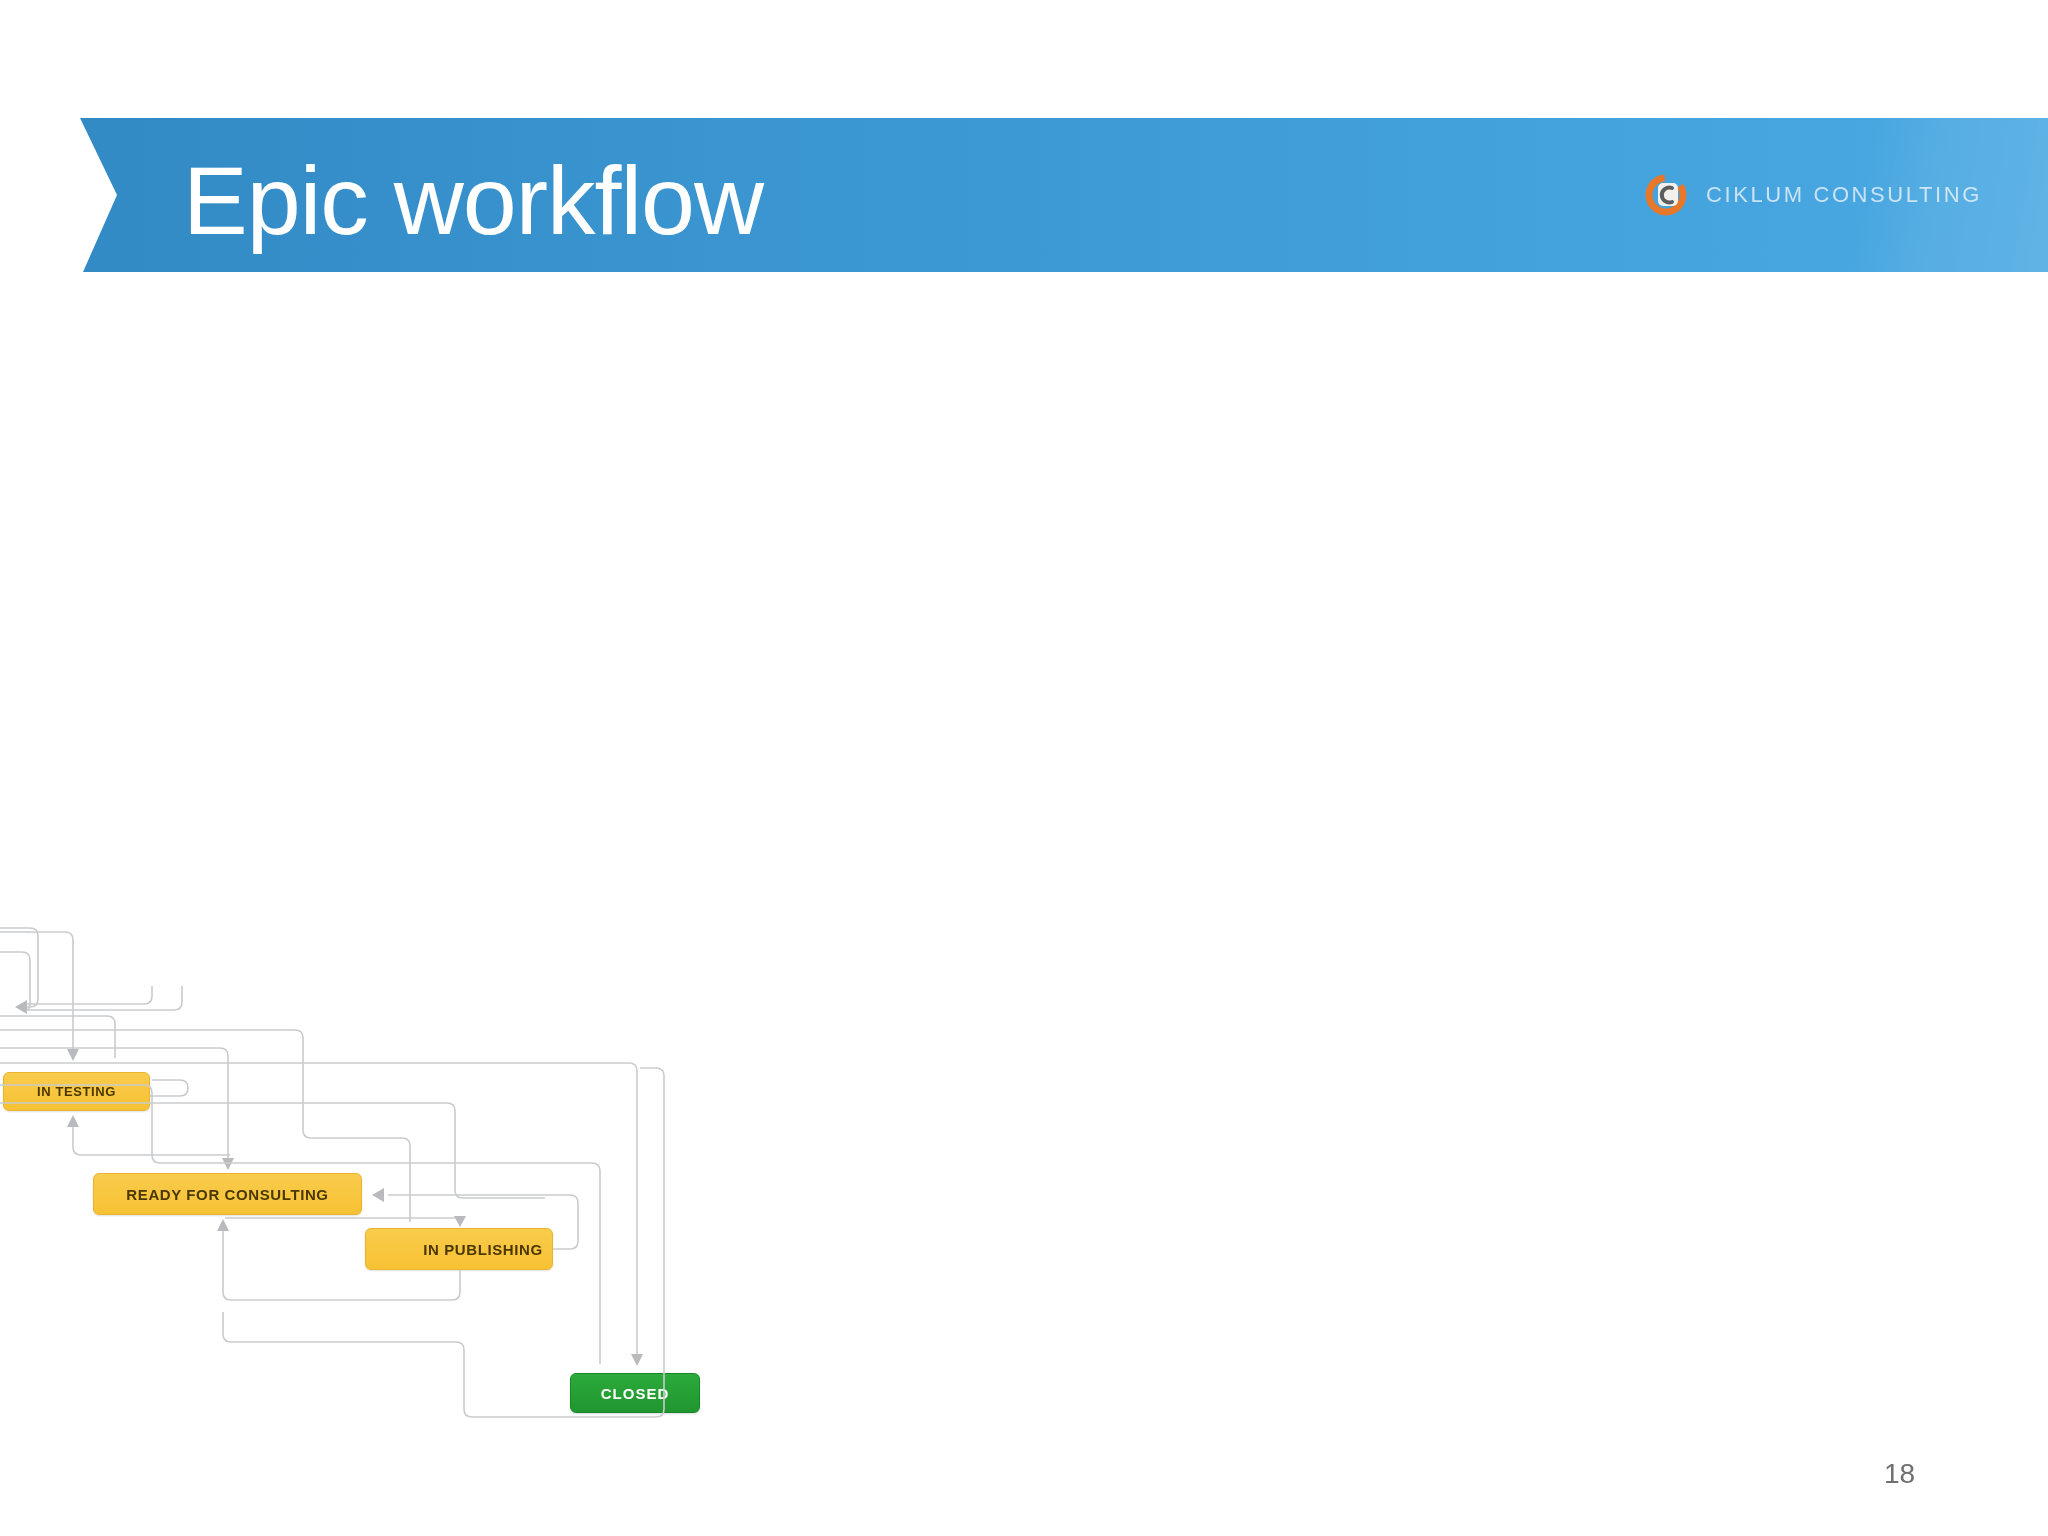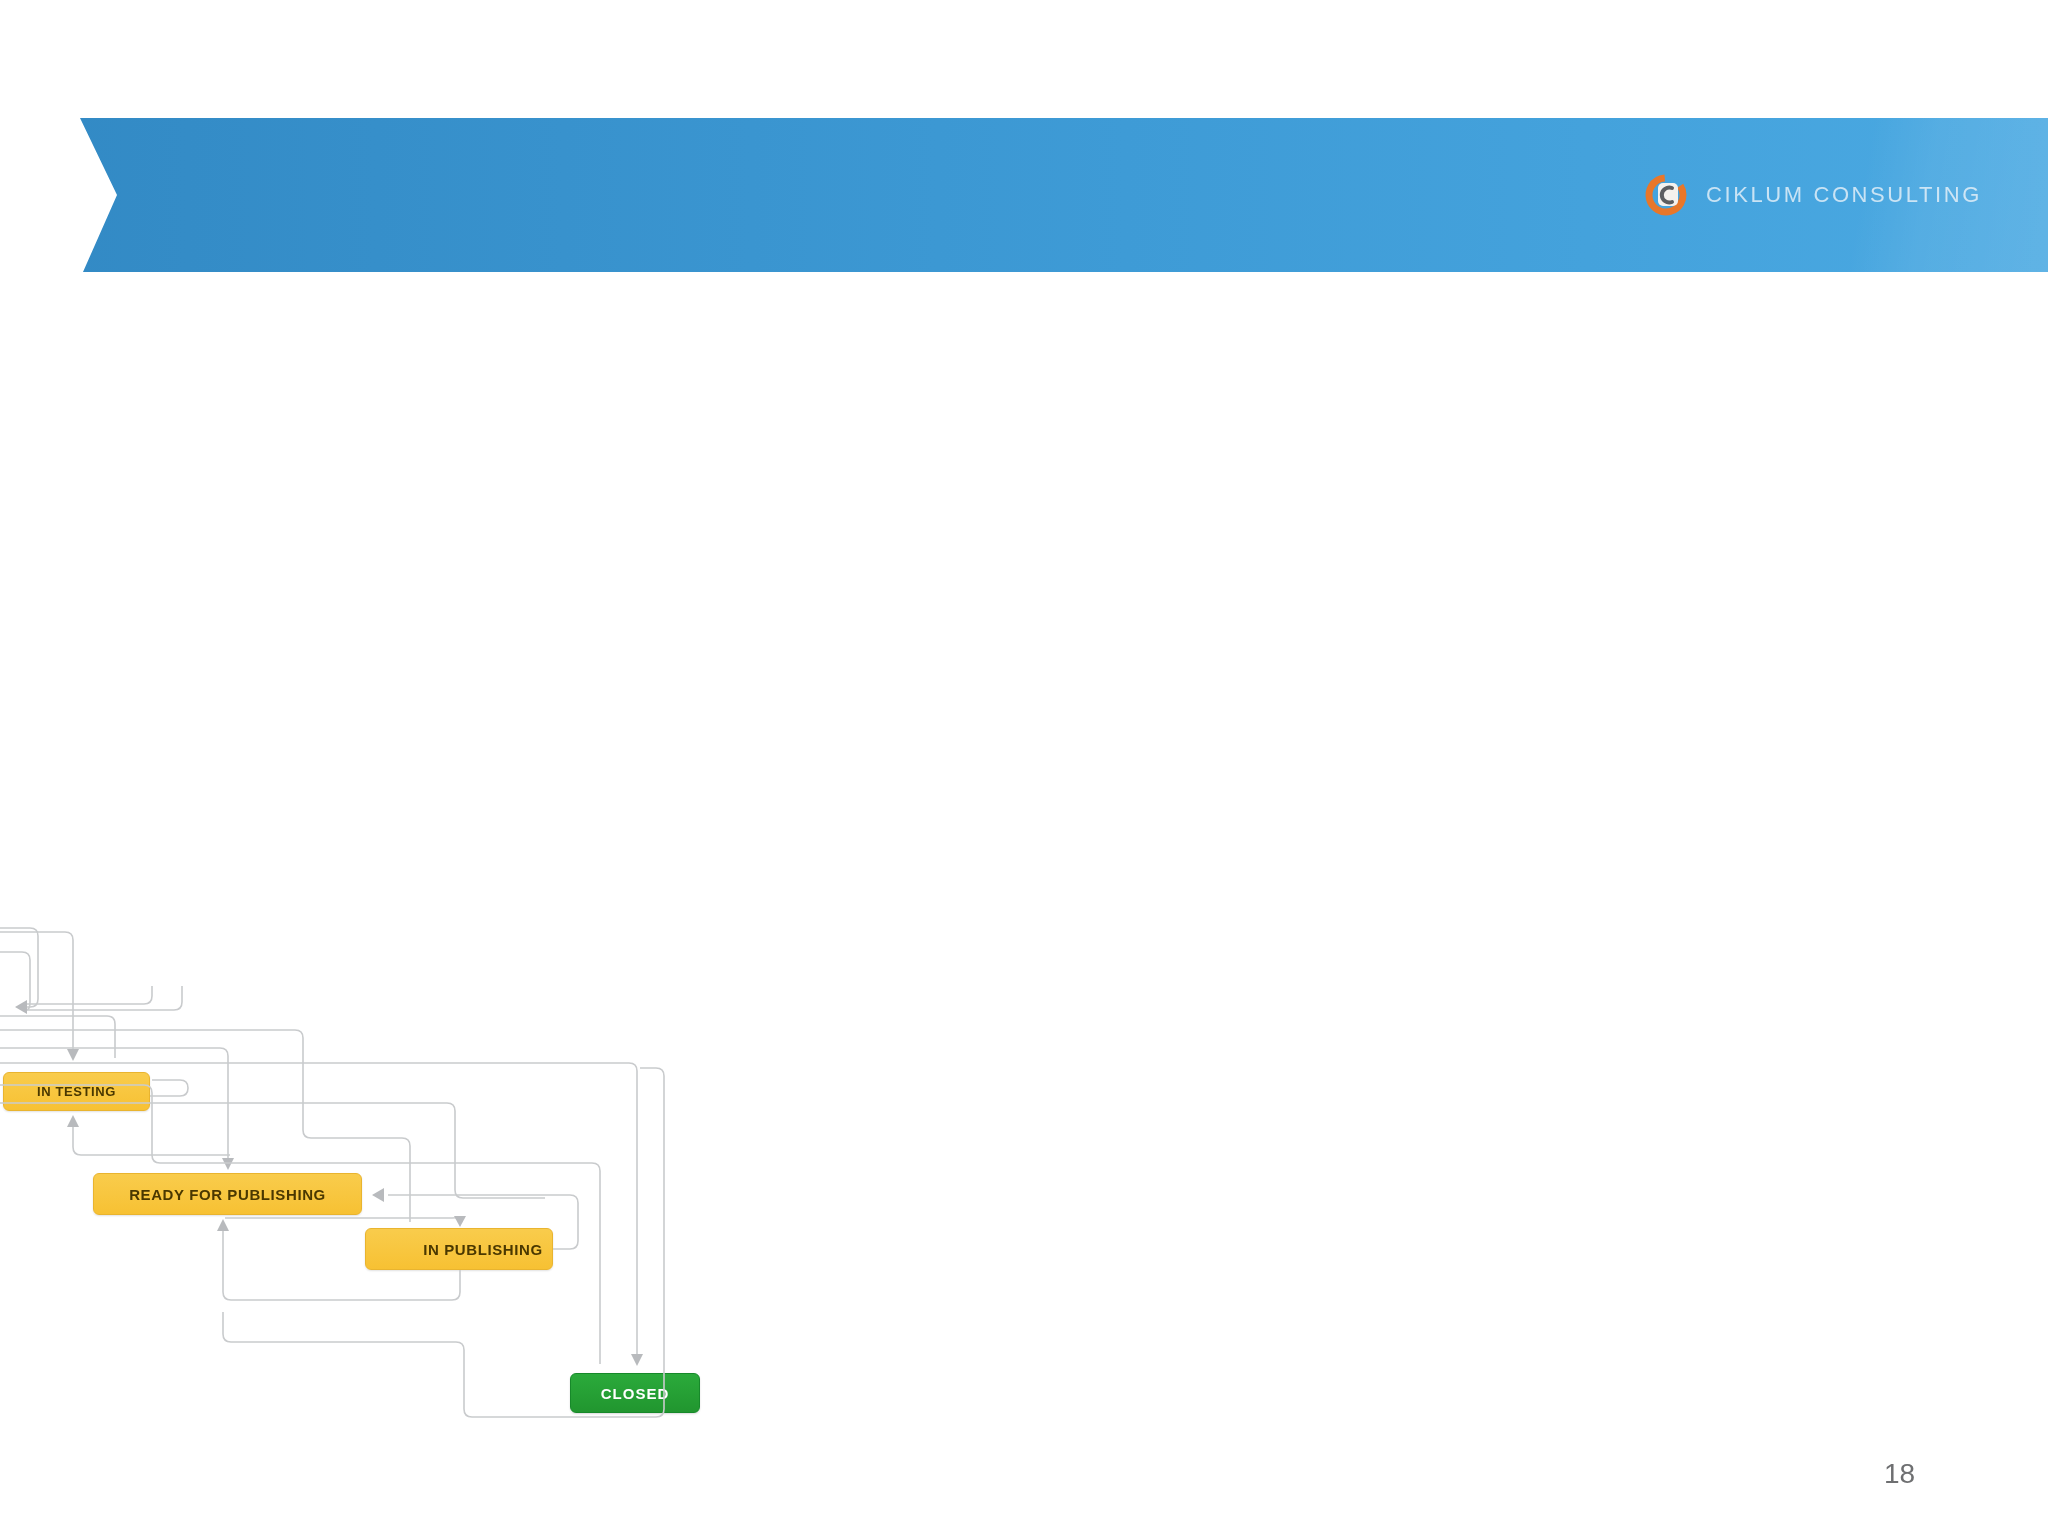--- a/index.html
+++ b/index.html
@@ -63,34 +63,35 @@
     position:absolute;left:1884px;top:1458px;width:60px;
     font-size:28px;color:#6E6F71;text-align:left;
   }
 </style>
 </head>
 <body>
 
 <div class="slide">
 
   <header class="banner">
+    <h1>Epic workflow</h1>
     <div class="brand">
       <svg class="logo" viewBox="0 0 44 44" aria-hidden="true">
         <circle cx="22" cy="22" r="17" fill="none" stroke="#E8772A" stroke-width="7" stroke-dasharray="88 19" stroke-dashoffset="-8" transform="rotate(-60 22 22)"></circle>
         <rect x="14" y="10" width="20" height="23" rx="5" fill="#F4F1ED"></rect>
         <path d="M 28 15 a 7.5 7.5 0 1 0 0 14" fill="none" stroke="#5C5D60" stroke-width="4" stroke-linecap="round"></path>
       </svg>
       <span class="brand-name">CIKLUM CONSULTING</span>
     </div>
   </header>
 
   <div class="diagram">
 
     <div class="node yellow" id="node-in-testing">IN TESTING</div>
-    <div class="node yellow" id="node-ready">READY FOR PUBLISHING</div>
+    <div class="node yellow" id="node-ready">READY FOR CONSULTING</div>
     <div class="node yellow" id="node-in-publishing">IN PUBLISHING</div>
     <div class="node green" id="node-closed">CLOSED</div>
 
     <svg class="connectors" width="780" height="645" viewBox="0 895 780 645" aria-hidden="true">
 
       <path d="M 0,928 H 30 Q 38,928 38,936 V 999 Q 38,1007 30,1007 H 24"></path>
       <path d="M 0,952 H 22 Q 30,952 30,960 V 1002 Q 30,1010 26,1010"></path>
       <path d="M 152,986 V 996 Q 152,1004 144,1004 H 24"></path>
       <path d="M 182,986 V 1002 Q 182,1010 174,1010 H 24"></path>
       <polygon points="15,1007 27,1000 27,1014"></polygon>

